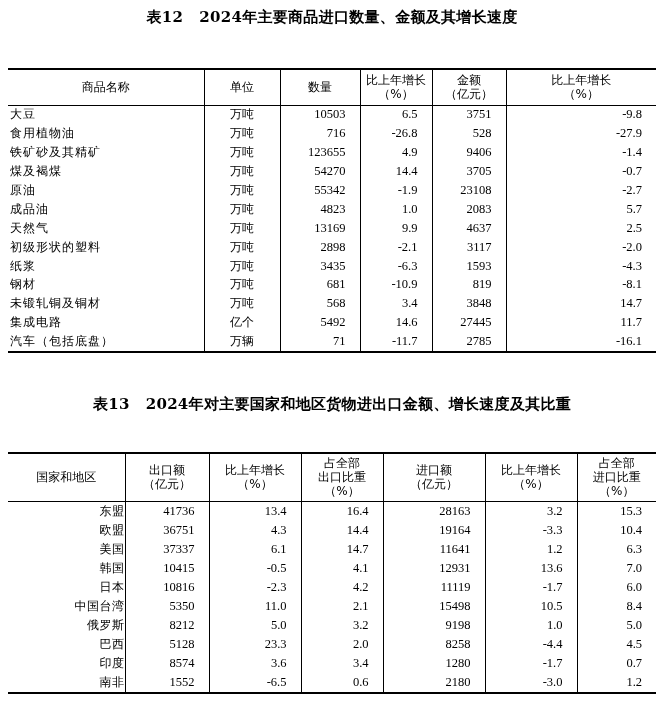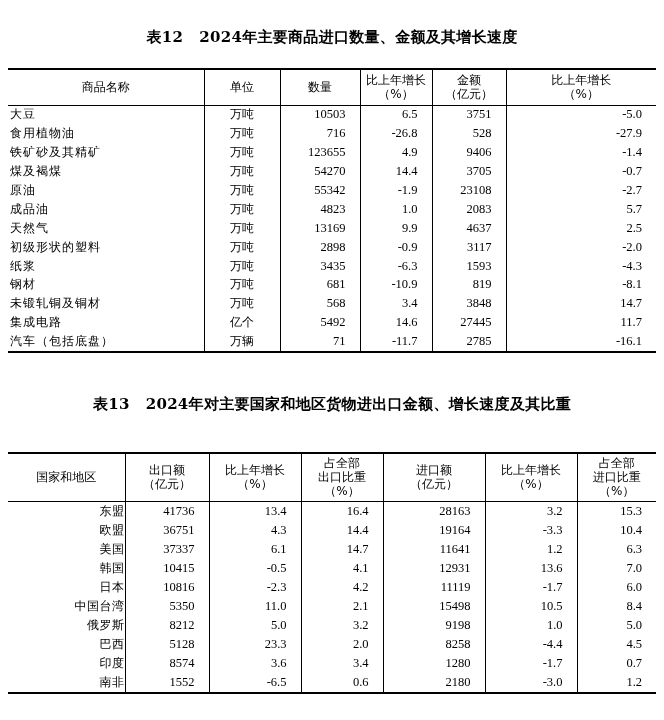--- a/index.html
+++ b/index.html
@@ -33,21 +33,21 @@
   .name-cell-center { text-align: right; letter-spacing: 0.5px; }
   #t12 { top: 68px; }
   #t12 thead tr.hdr { height: 36px; margin-top: 20px; }
   #t13 { top: 452px; }
   #t13 thead tr.hdr { height: 48px; }
   #t13 td { height: 19.1px; }
 </style>
 </head>
 <body>
 
-<div class="title" style="top:8px;margin-top:20px;">
+<div class="title" style="top:8px;">
   <span class="num">表12</span><span>2024年主要商品进口数量、金额及其增长速度</span>
 </div>
 
 <table id="t12">
   <colgroup>
     <col style="width:196px">
       <col style="width:76px">
       <col style="width:80px">
       <col style="width:72px">
       <col style="width:74px">
@@ -72,21 +72,21 @@
         </th>
     </tr>
   </thead>
   <tbody id="t12-body">
       <tr>
         <td class="name-cell-left">大豆</td>
         <td class="unit-cell">万吨</td>
         <td class="num-cell">10503</td>
         <td class="num-cell">6.5</td>
         <td class="num-cell">3751</td>
-        <td class="num-cell">-5.0</td>
+        <td class="num-cell">-9.8</td>
       </tr>
       <tr>
         <td class="name-cell-left">食用植物油</td>
         <td class="unit-cell">万吨</td>
         <td class="num-cell">716</td>
         <td class="num-cell">-26.8</td>
         <td class="num-cell">528</td>
         <td class="num-cell">-27.9</td>
       </tr>
       <tr>
@@ -126,21 +126,21 @@
         <td class="unit-cell">万吨</td>
         <td class="num-cell">13169</td>
         <td class="num-cell">9.9</td>
         <td class="num-cell">4637</td>
         <td class="num-cell">2.5</td>
       </tr>
       <tr>
         <td class="name-cell-left">初级形状的塑料</td>
         <td class="unit-cell">万吨</td>
         <td class="num-cell">2898</td>
-        <td class="num-cell">-0.9</td>
+        <td class="num-cell">-2.1</td>
         <td class="num-cell">3117</td>
         <td class="num-cell">-2.0</td>
       </tr>
       <tr>
         <td class="name-cell-left">纸浆</td>
         <td class="unit-cell">万吨</td>
         <td class="num-cell">3435</td>
         <td class="num-cell">-6.3</td>
         <td class="num-cell">1593</td>
         <td class="num-cell">-4.3</td>

